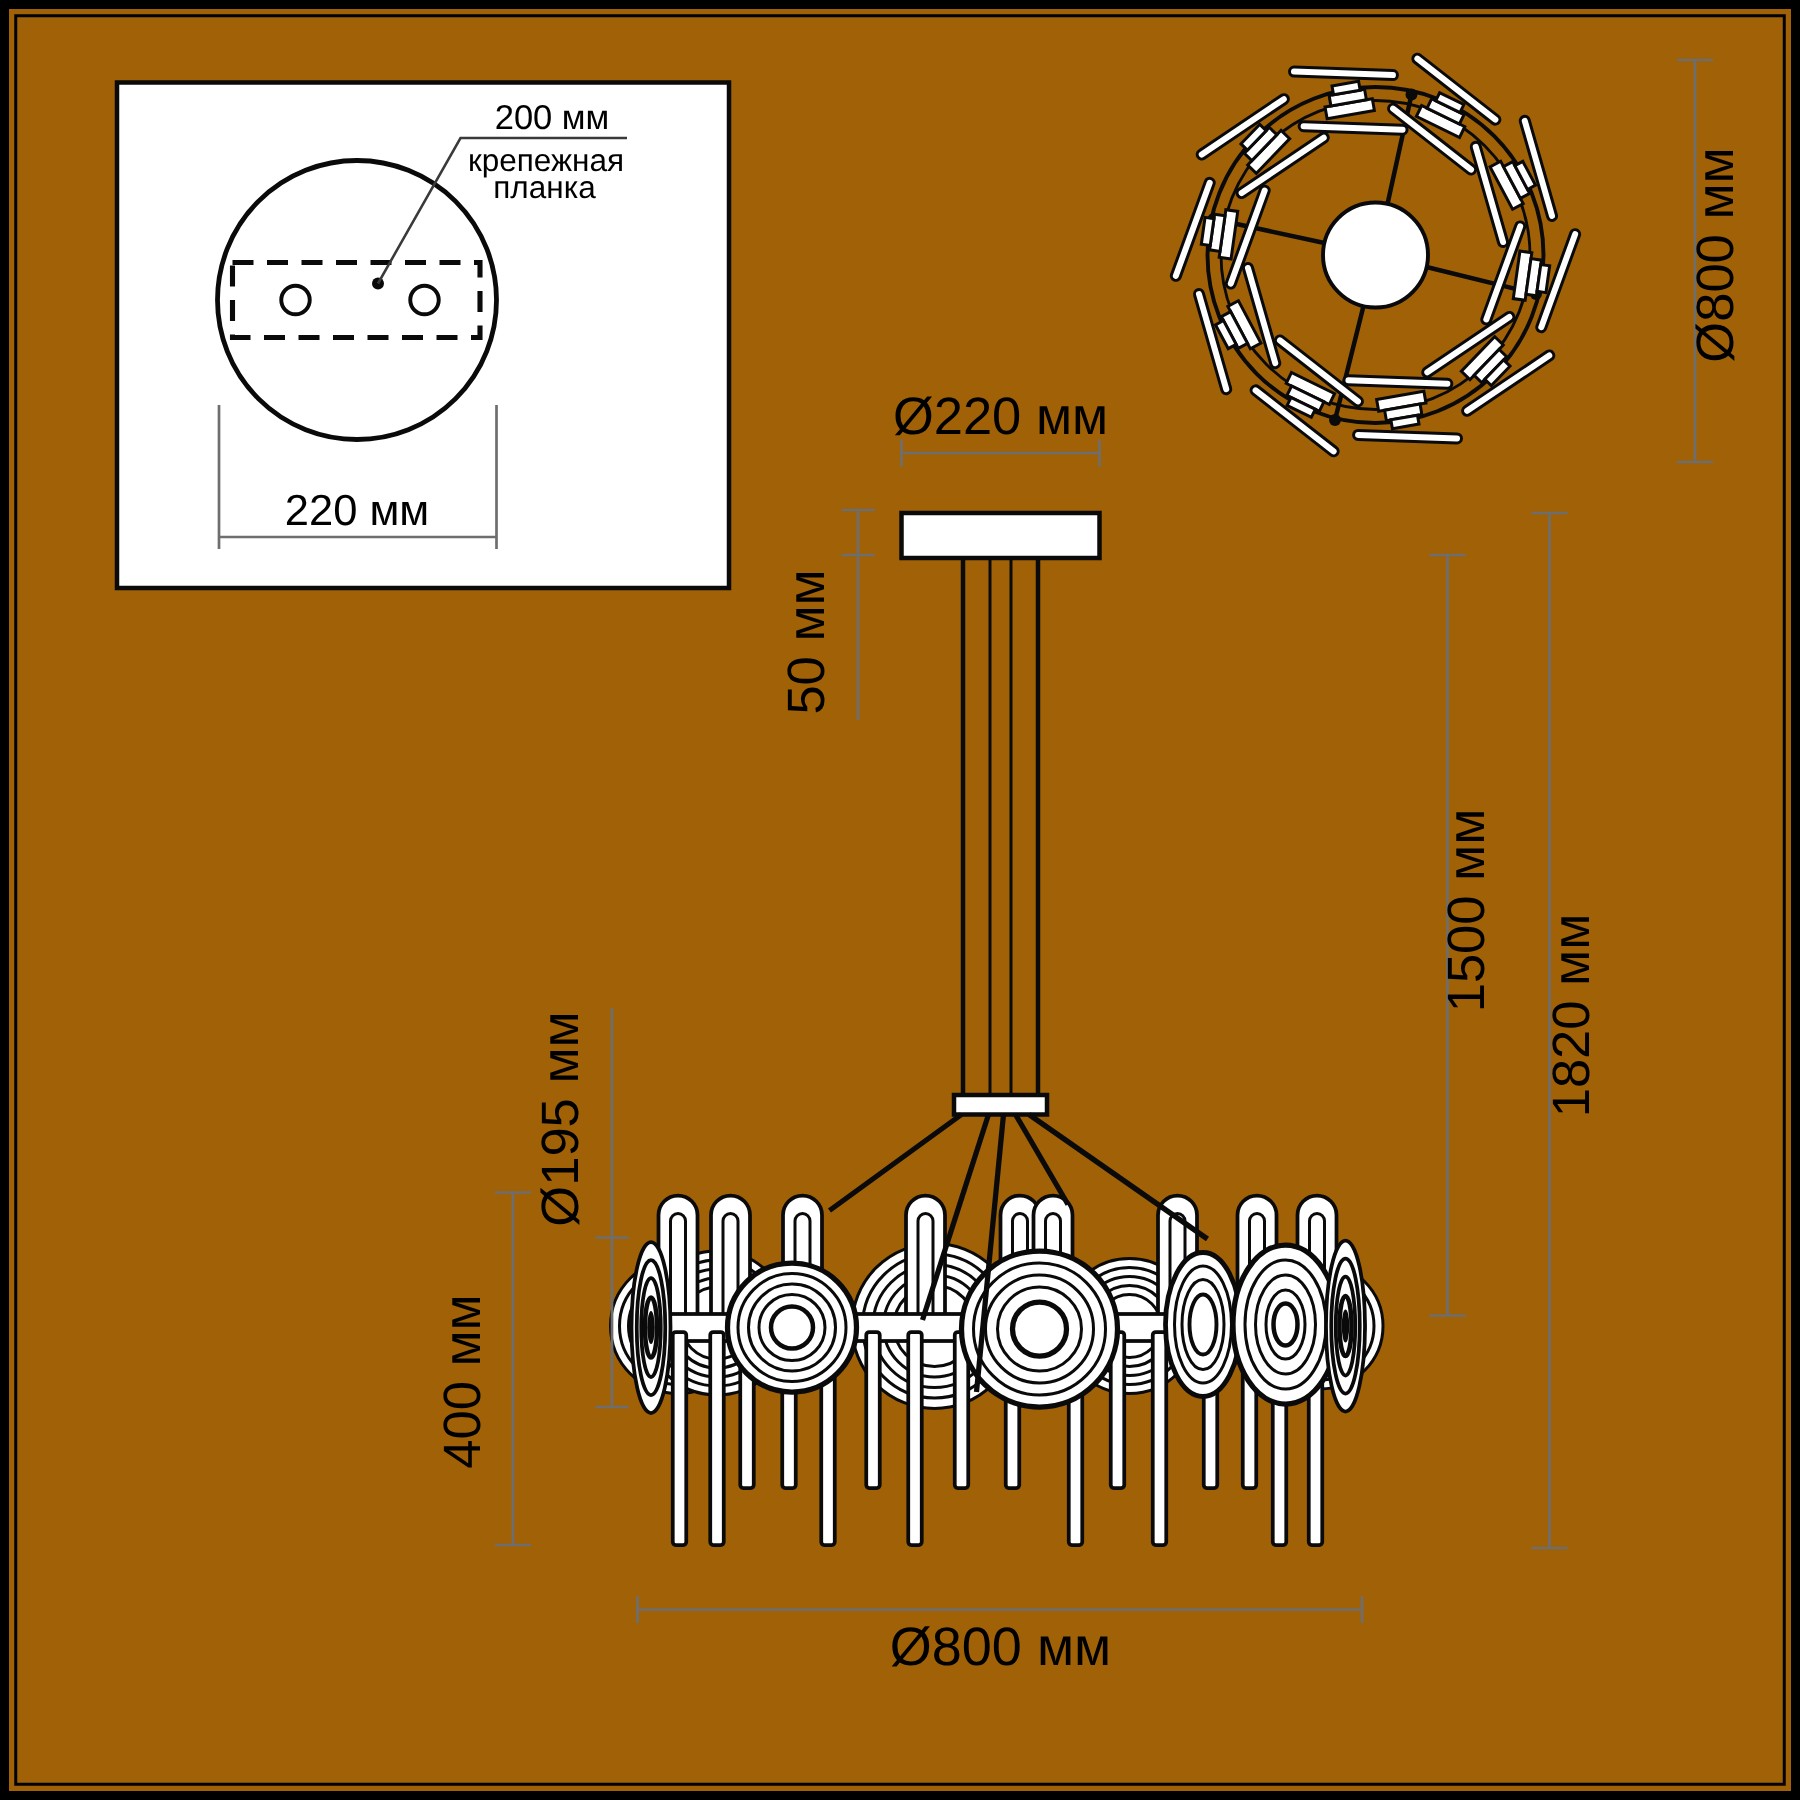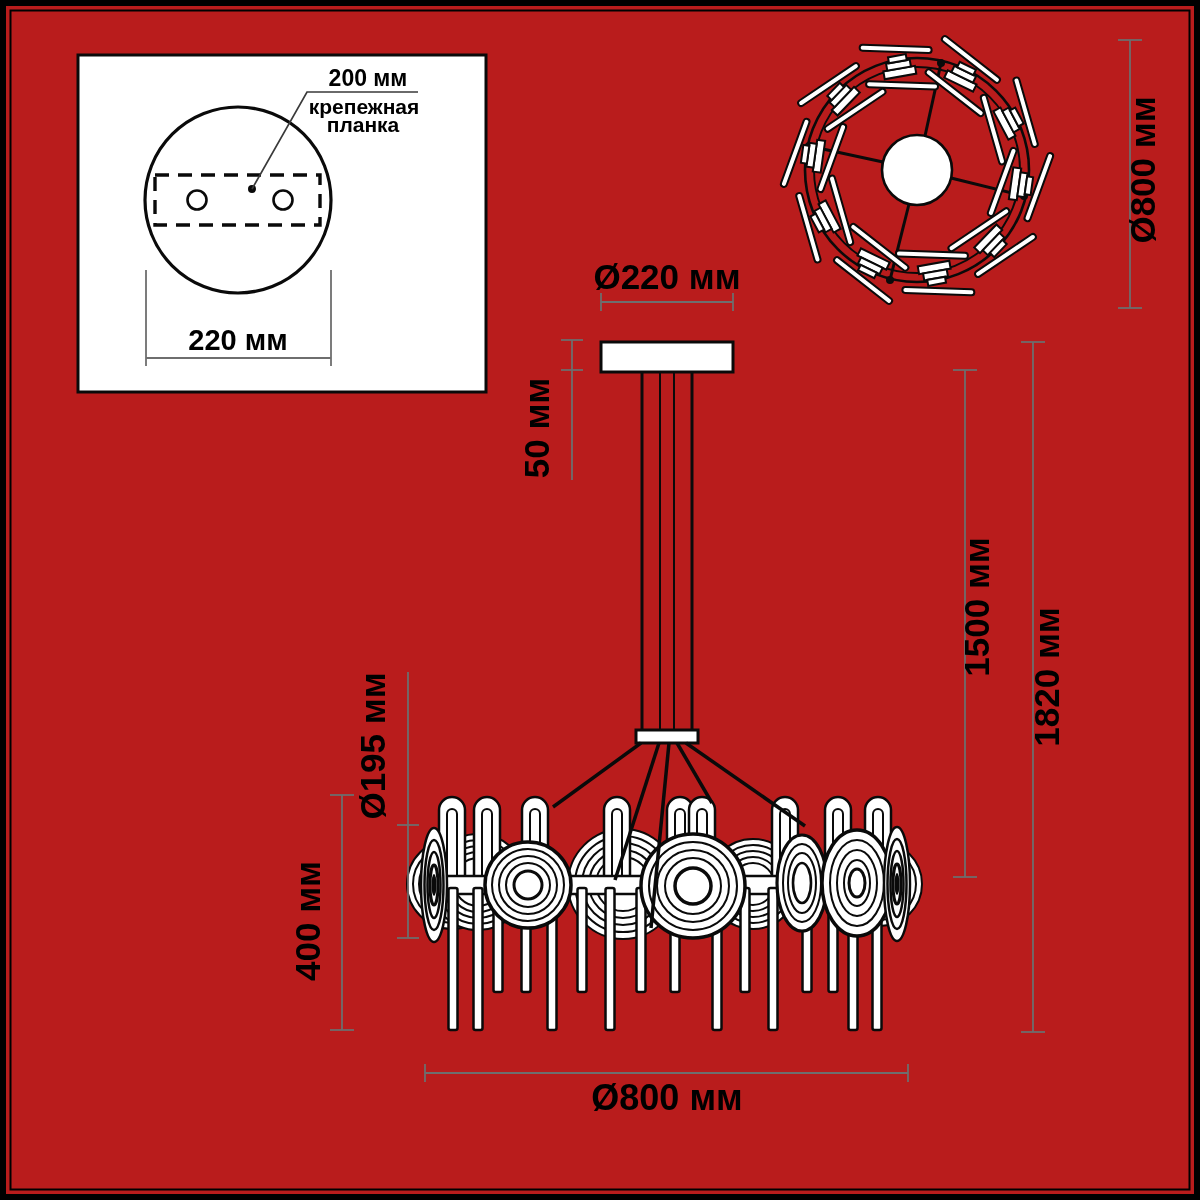--- a/index.html
+++ b/index.html
@@ -1,20 +1,20 @@
 <!DOCTYPE html>
 <html><head>
 <meta charset="utf-8">
 <title>Technical drawing</title>
 <style>
   html,body{margin:0;padding:0;background:#e8e8e8;}
   .page{
-    width:1200px;height:1200px;position:relative;background:#b91c1c;
+    width:1200px;height:1200px;position:relative;background:#a16207;
     font-family:"Liberation Sans","DejaVu Sans",sans-serif;
-    margin:0 auto;overflow:hidden;font-weight:bold;
+    margin:0 auto;overflow:hidden;
   }
   svg{position:absolute;left:0;top:0;}
   text{fill:#000;font-family:"Liberation Sans","DejaVu Sans",sans-serif;}
   .dim-text{font-size:35px;}
   .dim-text-big{font-size:36px;}
   .dim-text-inset{font-size:29px;}
   .note-value{font-size:23px;}
   .note-label{font-size:21px;}
 </style>
 </head>

